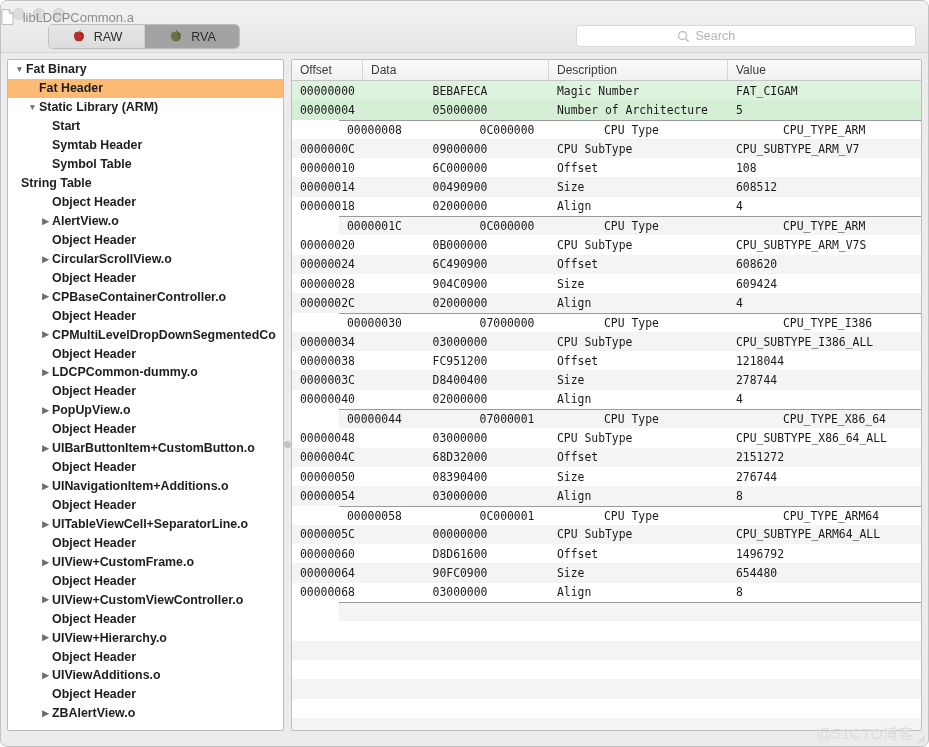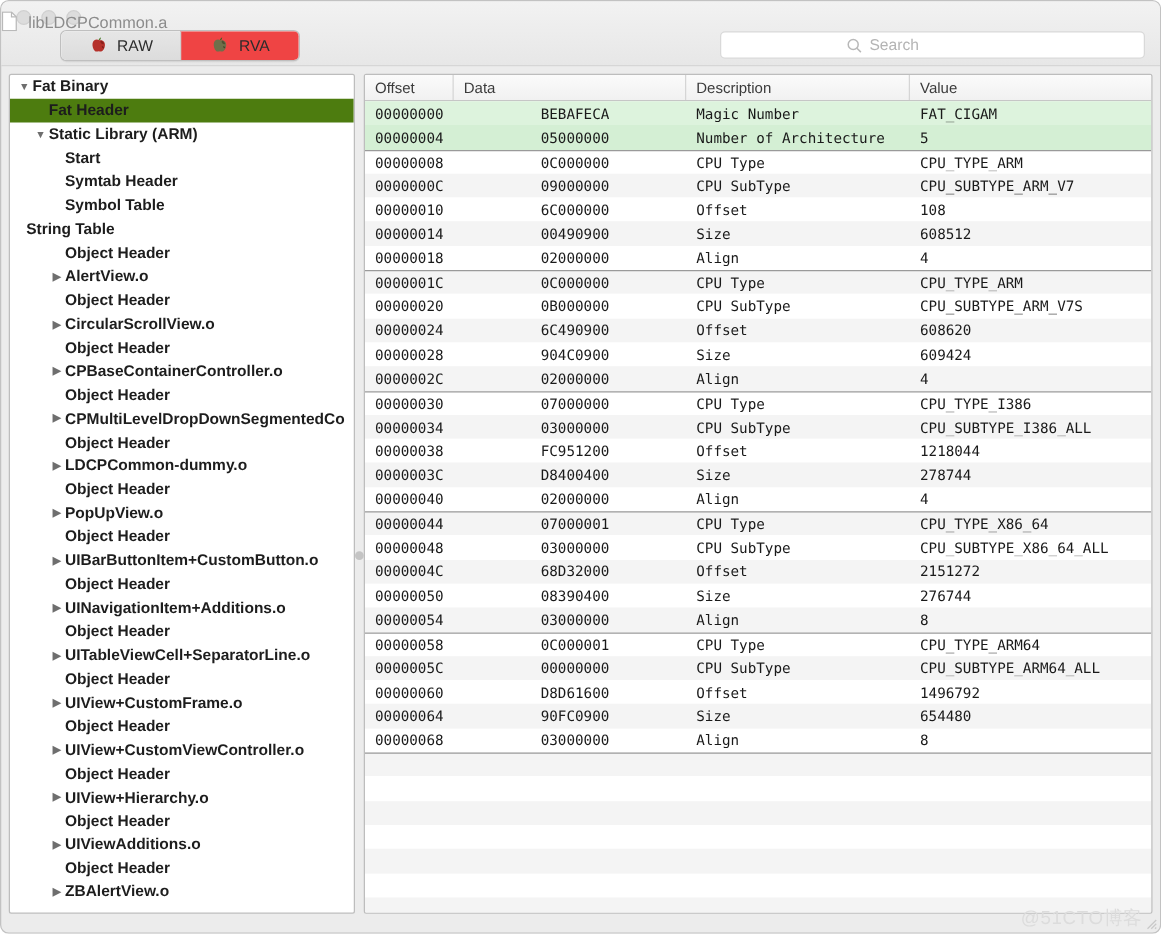--- a/index.html
+++ b/index.html
@@ -58,21 +58,21 @@
     box-shadow: 0 1px 0 rgba(0,0,0,0.04);
   }
   .seg {
     display: flex;
     align-items: center;
     justify-content: center;
     gap: 7px;
     width: 95px;
     font-size: 12.5px;
     color: #2c2c2c;
-    background: #ef4444;
+    background: #a3a3a3;
     cursor: default;
   }
   .seg + .seg { border-left: 1px solid #cfcfcf; }
   .seg.selected {
     background: linear-gradient(to bottom, #e6e6e6, #dcdcdc);
   }
   .apple-ico { width: 16px; height: 15px; display: block; }
 
   #doc-title {
     position: absolute;
@@ -134,21 +134,21 @@
   .tree-row {
     height: 18.95px;
     display: flex;
     align-items: center;
     font-size: 12.4px;
     font-weight: bold;
     color: #1d1d1d;
     white-space: nowrap;
     cursor: default;
   }
-  .tree-row.sel { background: #4d7c0f; }
+  .tree-row.sel { background: #fdba74; }
   .tri {
     width: 13px;
     flex: 0 0 13px;
     text-align: center;
     font-size: 8.5px;
     color: #6e6e6e;
     line-height: 1;
   }
   .tri.none { color: transparent; }
 
@@ -207,21 +207,21 @@
   }
   .trow .td {
     padding-left: 8px;
     overflow: hidden;
     white-space: nowrap;
   }
   .trow.alt   { background: #f4f4f4; }
   .trow.plain { background: #ffffff; }
   .trow.hl      { background: #ddf3dd; }
   .trow.hl.alt  { background: #d4efd4; }
-  .trow.grptop  { border-top: 1px solid #9a9a9a; }
+  .trow.grptop  { border-top: 1px solid #9a9a9a; margin-left: 47px; }
 
   
   #watermark {
     position: absolute;
     right: 14px;
     bottom: 4px;
     font-size: 15px;
     color: #dcdcdc;
     letter-spacing: 0.5px;
     pointer-events: none;

